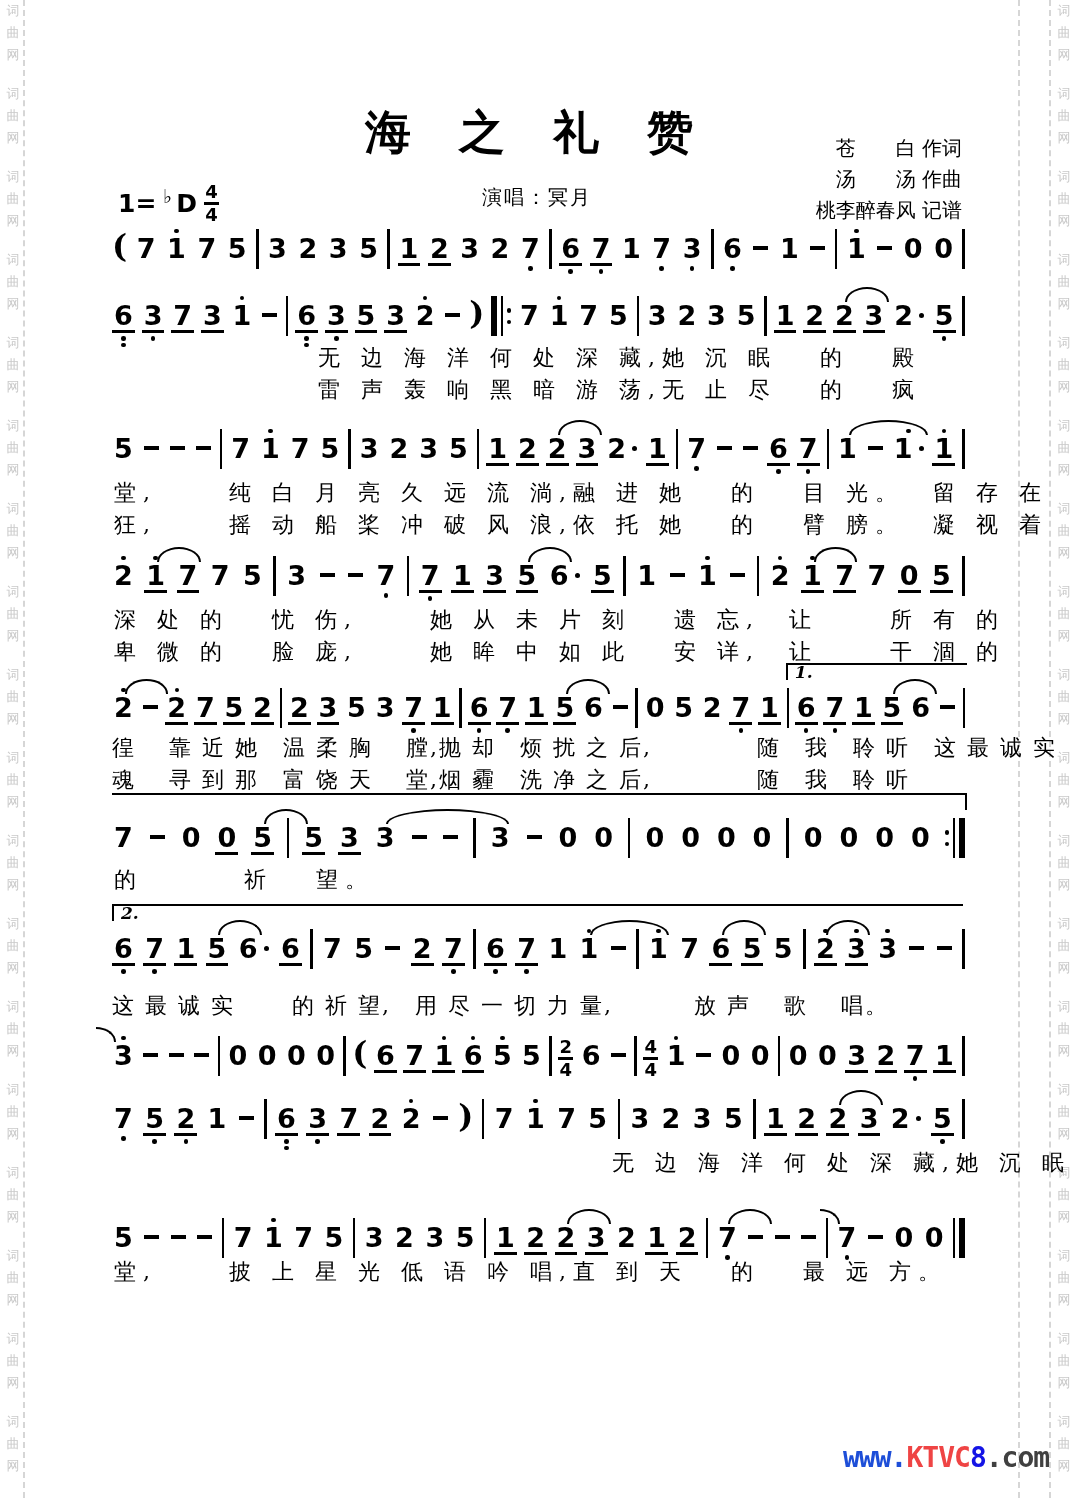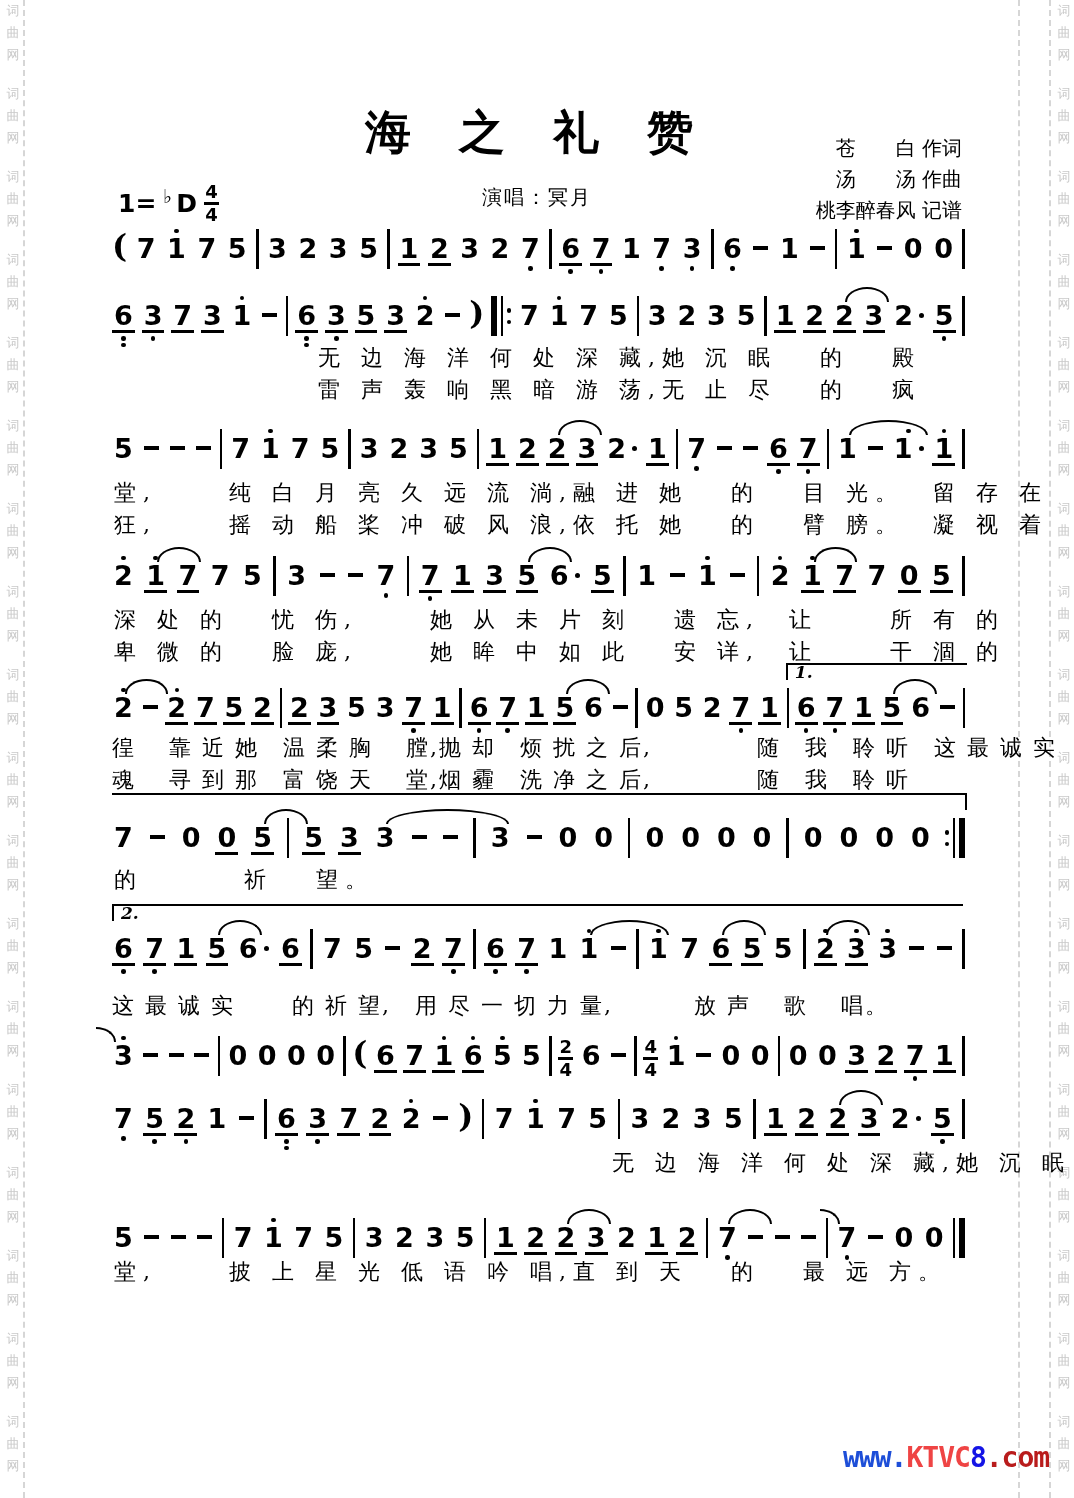--- a/index.html
+++ b/index.html
@@ -2041,14 +2041,14 @@
             <span class="rep">
               <span class="thin"></span>
               <span class="thick"></span>
             </span>
           </span>
         </div>
         <div class="lyr wide" style="left: 2px; top: 46px;">堂,　 　披 上 星 光 低 语 吟 唱,直 到 天　 的　 最 远 方。</div>
       </div>
     </div>
 
-  <div class="logo" id="logo"><span style="color: #1d4ed8;">www.</span><span style="color: #ef4444;">KTVC</span><span style="color: rgb(20, 20, 230);">8</span><span style="color: #b91c1c;">.com</span></div>
+  <div class="logo" id="logo"><span style="color: #1d4ed8;">www.</span><span style="color: #ef4444;">KTVC</span><span style="color: rgb(20, 20, 230);">8</span><span style="color: #404040;">.com</span></div>
 </div>
 
 </body></html>

